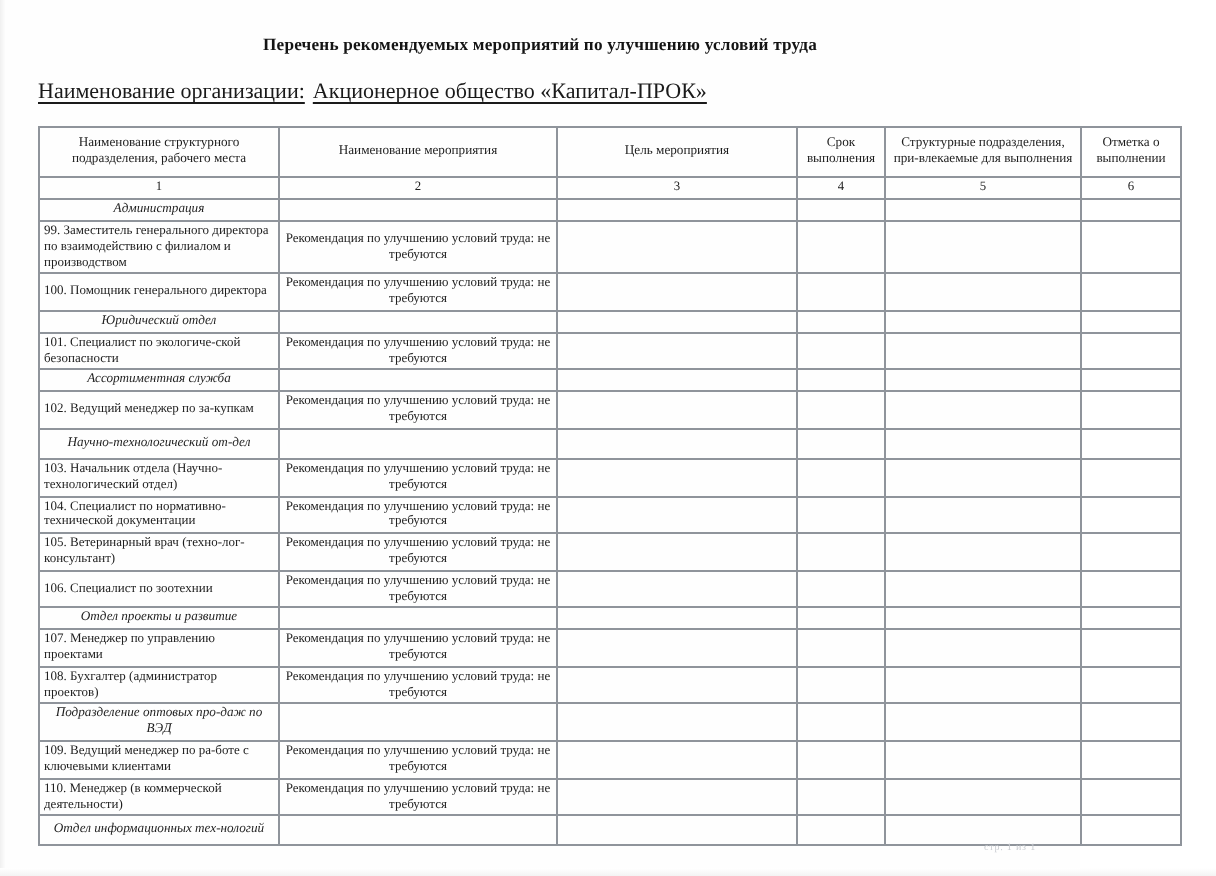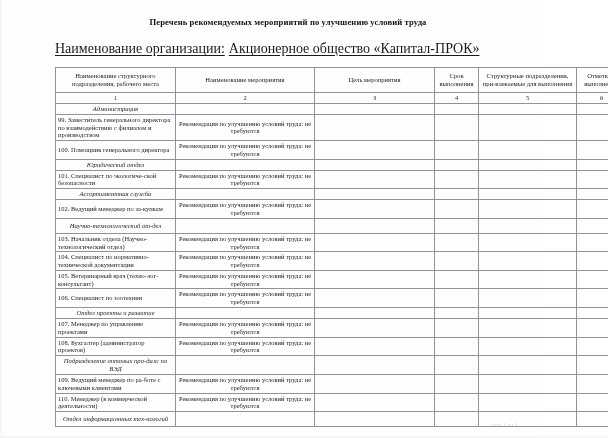--- a/index.html
+++ b/index.html
@@ -16,40 +16,39 @@
     overflow: hidden;
     position: relative;
   }
 
   .page {
     position: relative;
     width: 540px;
     height: 438px;
     background: #fefefe;
     box-sizing: border-box;
-    padding-left: 36px;
   }
 
   
   .doc-title {
     text-align: center;
     font-size: 8.6px;
     font-weight: bold;
     letter-spacing: 0.1px;
     margin: 0;
     padding: 17px 30px 0 30px;
     line-height: 1.2;
     color: #141414;
   }
 
   
   .org-line {
     margin: 0;
     padding: 13px 0 0 19px;
-    font-size: 14px;
+    font-size: 11px;
     line-height: 1.25;
     white-space: nowrap;
     color: #1a1a1a;
   }
   .org-label {
     text-decoration: underline;
     text-underline-offset: 1.5px;
   }
   .org-value {
     text-decoration: underline;

